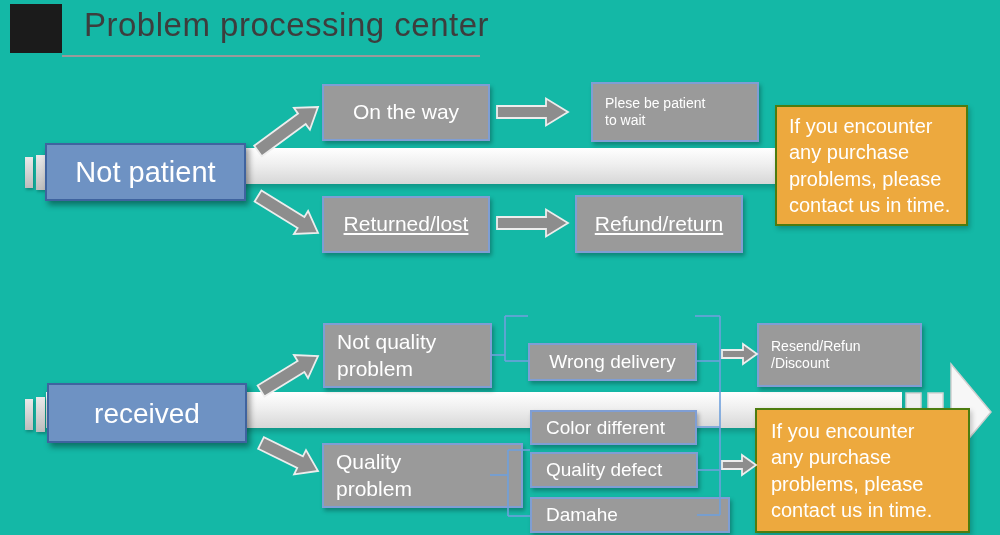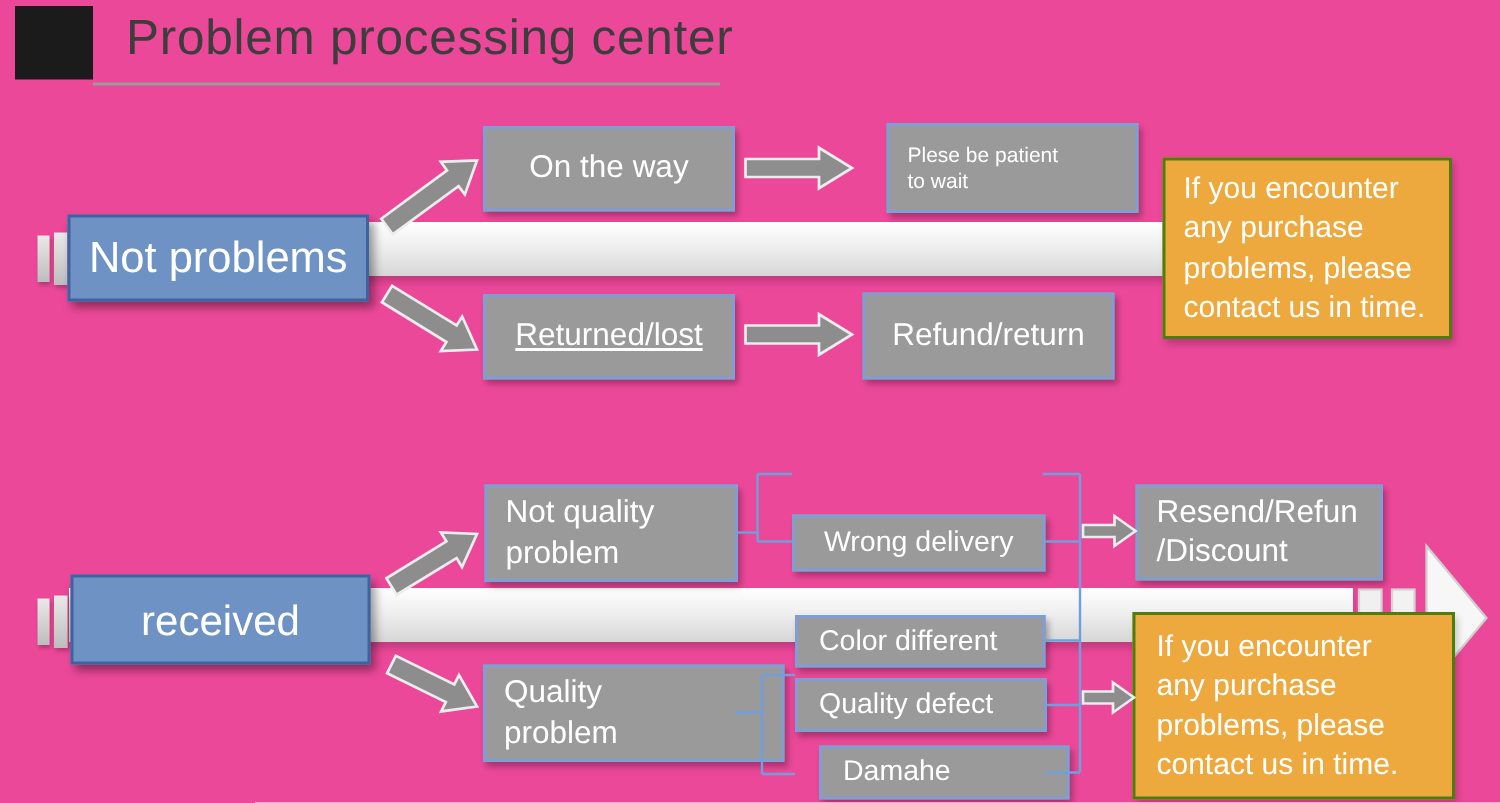--- a/index.html
+++ b/index.html
@@ -1,17 +1,17 @@
 <!DOCTYPE html>
 <html><head>
 <meta charset="utf-8">
 <style>
   html,body{margin:0;padding:0;background:#fff;}
   #stage{
-    position:relative;width:1000px;height:535px;background:#ec4899;overflow:hidden;
+    position:relative;width:1000px;height:535px;background:#14b8a6;overflow:hidden;
     font-family:"Liberation Sans", sans-serif;
   }
   .abs{position:absolute;}
   
   .title-square{left:10px;top:4px;width:52px;height:49px;background:#1b1b1b;}
   .page-title{left:84px;top:6px;width:560px;height:46px;font-size:33px;color:#3d3d3d;letter-spacing:.5px;}
   .title-underline{left:62px;top:55px;width:418px;height:2px;background:#9a9a9a;}
   
   .band{
     background:linear-gradient(180deg,#ffffff 0%,#efefef 45%,#d7d7d7 100%);
@@ -62,30 +62,30 @@
   <div class="abs band band2"></div>
   <div class="abs bar" style="left:25px;top:399px;width:8px;height:31px;"></div>
   <div class="abs bar" style="left:36px;top:397px;width:9px;height:35px;"></div>
 
   <svg class="svg-layer" width="1000" height="535">
     <rect x="906" y="393" width="15" height="34" fill="#f0f0f0" stroke="#d4d4d4" stroke-width="1.5"></rect>
     <rect x="928" y="393" width="15" height="34" fill="#f2f2f2" stroke="#d4d4d4" stroke-width="1.5"></rect>
     <polygon points="951,364 991,412 951,460" fill="#f7f7f7" stroke="#cfcfcf" stroke-width="1.5"></polygon>
   </svg>
 
-  <div class="box blue center" style="left:45px;top:143px;width:201px;height:58px;font-size:29px;">Not problems</div>
+  <div class="box blue center" style="left:45px;top:143px;width:201px;height:58px;font-size:29px;">Not patient</div>
 
   <div class="box gray center" style="left:322px;top:84px;width:168px;height:57px;font-size:21px;">On the way</div>
 
   <div class="box gray padl" style="left:575px;top:82px;width:168px;height:60px;font-size:14px;margin-left:16px;">Plese be patient
 to wait</div>
 
   <div class="box gray center" style="left:322px;top:196px;width:168px;height:57px;font-size:21px;text-decoration:underline;">Returned/lost</div>
 
-  <div class="box gray center" style="left:575px;top:195px;width:168px;height:58px;font-size:21px;">Refund/return</div>
+  <div class="box gray center" style="left:575px;top:195px;width:168px;height:58px;font-size:21px;text-decoration:underline;">Refund/return</div>
 
   <div class="box orange" style="left:775px;top:105px;width:193px;height:121px;">If you encounter
 any purchase
 problems, please
 contact us in time.</div>
 
   <div class="box blue center" style="left:47px;top:383px;width:200px;height:60px;font-size:28px;">received</div>
 
   <div class="box gray padl" style="left:323px;top:323px;width:169px;height:65px;font-size:21px;">Not quality
 problem</div>
@@ -93,23 +93,23 @@
   <div class="box gray padl" style="left:322px;top:443px;width:201px;height:65px;font-size:21px;">Quality
 problem</div>
 
 
   <div class="box gray center" style="left:528px;top:343px;width:169px;height:38px;font-size:19px;">Wrong delivery</div>
 
   <div class="box gray padl14" style="left:530px;top:410px;width:167px;height:35px;font-size:19px;">Color different</div>
 
   <div class="box gray padl14" style="left:530px;top:452px;width:168px;height:36px;font-size:19px;">Quality defect</div>
 
-  <div class="box gray padl14" style="left:546px;top:497px;width:167px;height:36px;font-size:19px;">Damahe</div>
+  <div class="box gray padl14" style="left:530px;top:497px;width:200px;height:36px;font-size:19px;">Damahe</div>
 
-  <div class="box gray padl" style="left:757px;top:323px;width:165px;height:64px;font-size:21px;">Resend/Refun
+  <div class="box gray padl" style="left:757px;top:323px;width:165px;height:64px;font-size:14px;">Resend/Refun
 /Discount</div>
 
   <div class="box orange" style="left:755px;top:408px;width:215px;height:125px;padding-left:14px;">If you encounter
 any purchase
 problems, please
 contact us in time.</div>
 
   <svg id="svg-arrows" class="svg-layer" width="1000" height="535">
       <polygon points="261.8,156.2 305.7,124.1 309.9,129.7 318,107 293.9,107.9 298,113.6 254.2,145.8" fill="#8d8d8d" stroke="#ededed" stroke-width="1.8"></polygon>
       <polygon points="254.6,201.5 297.6,228 293.9,234 318,233 308.1,211 304.4,217 261.4,190.5" fill="#8d8d8d" stroke="#ededed" stroke-width="1.8"></polygon>

